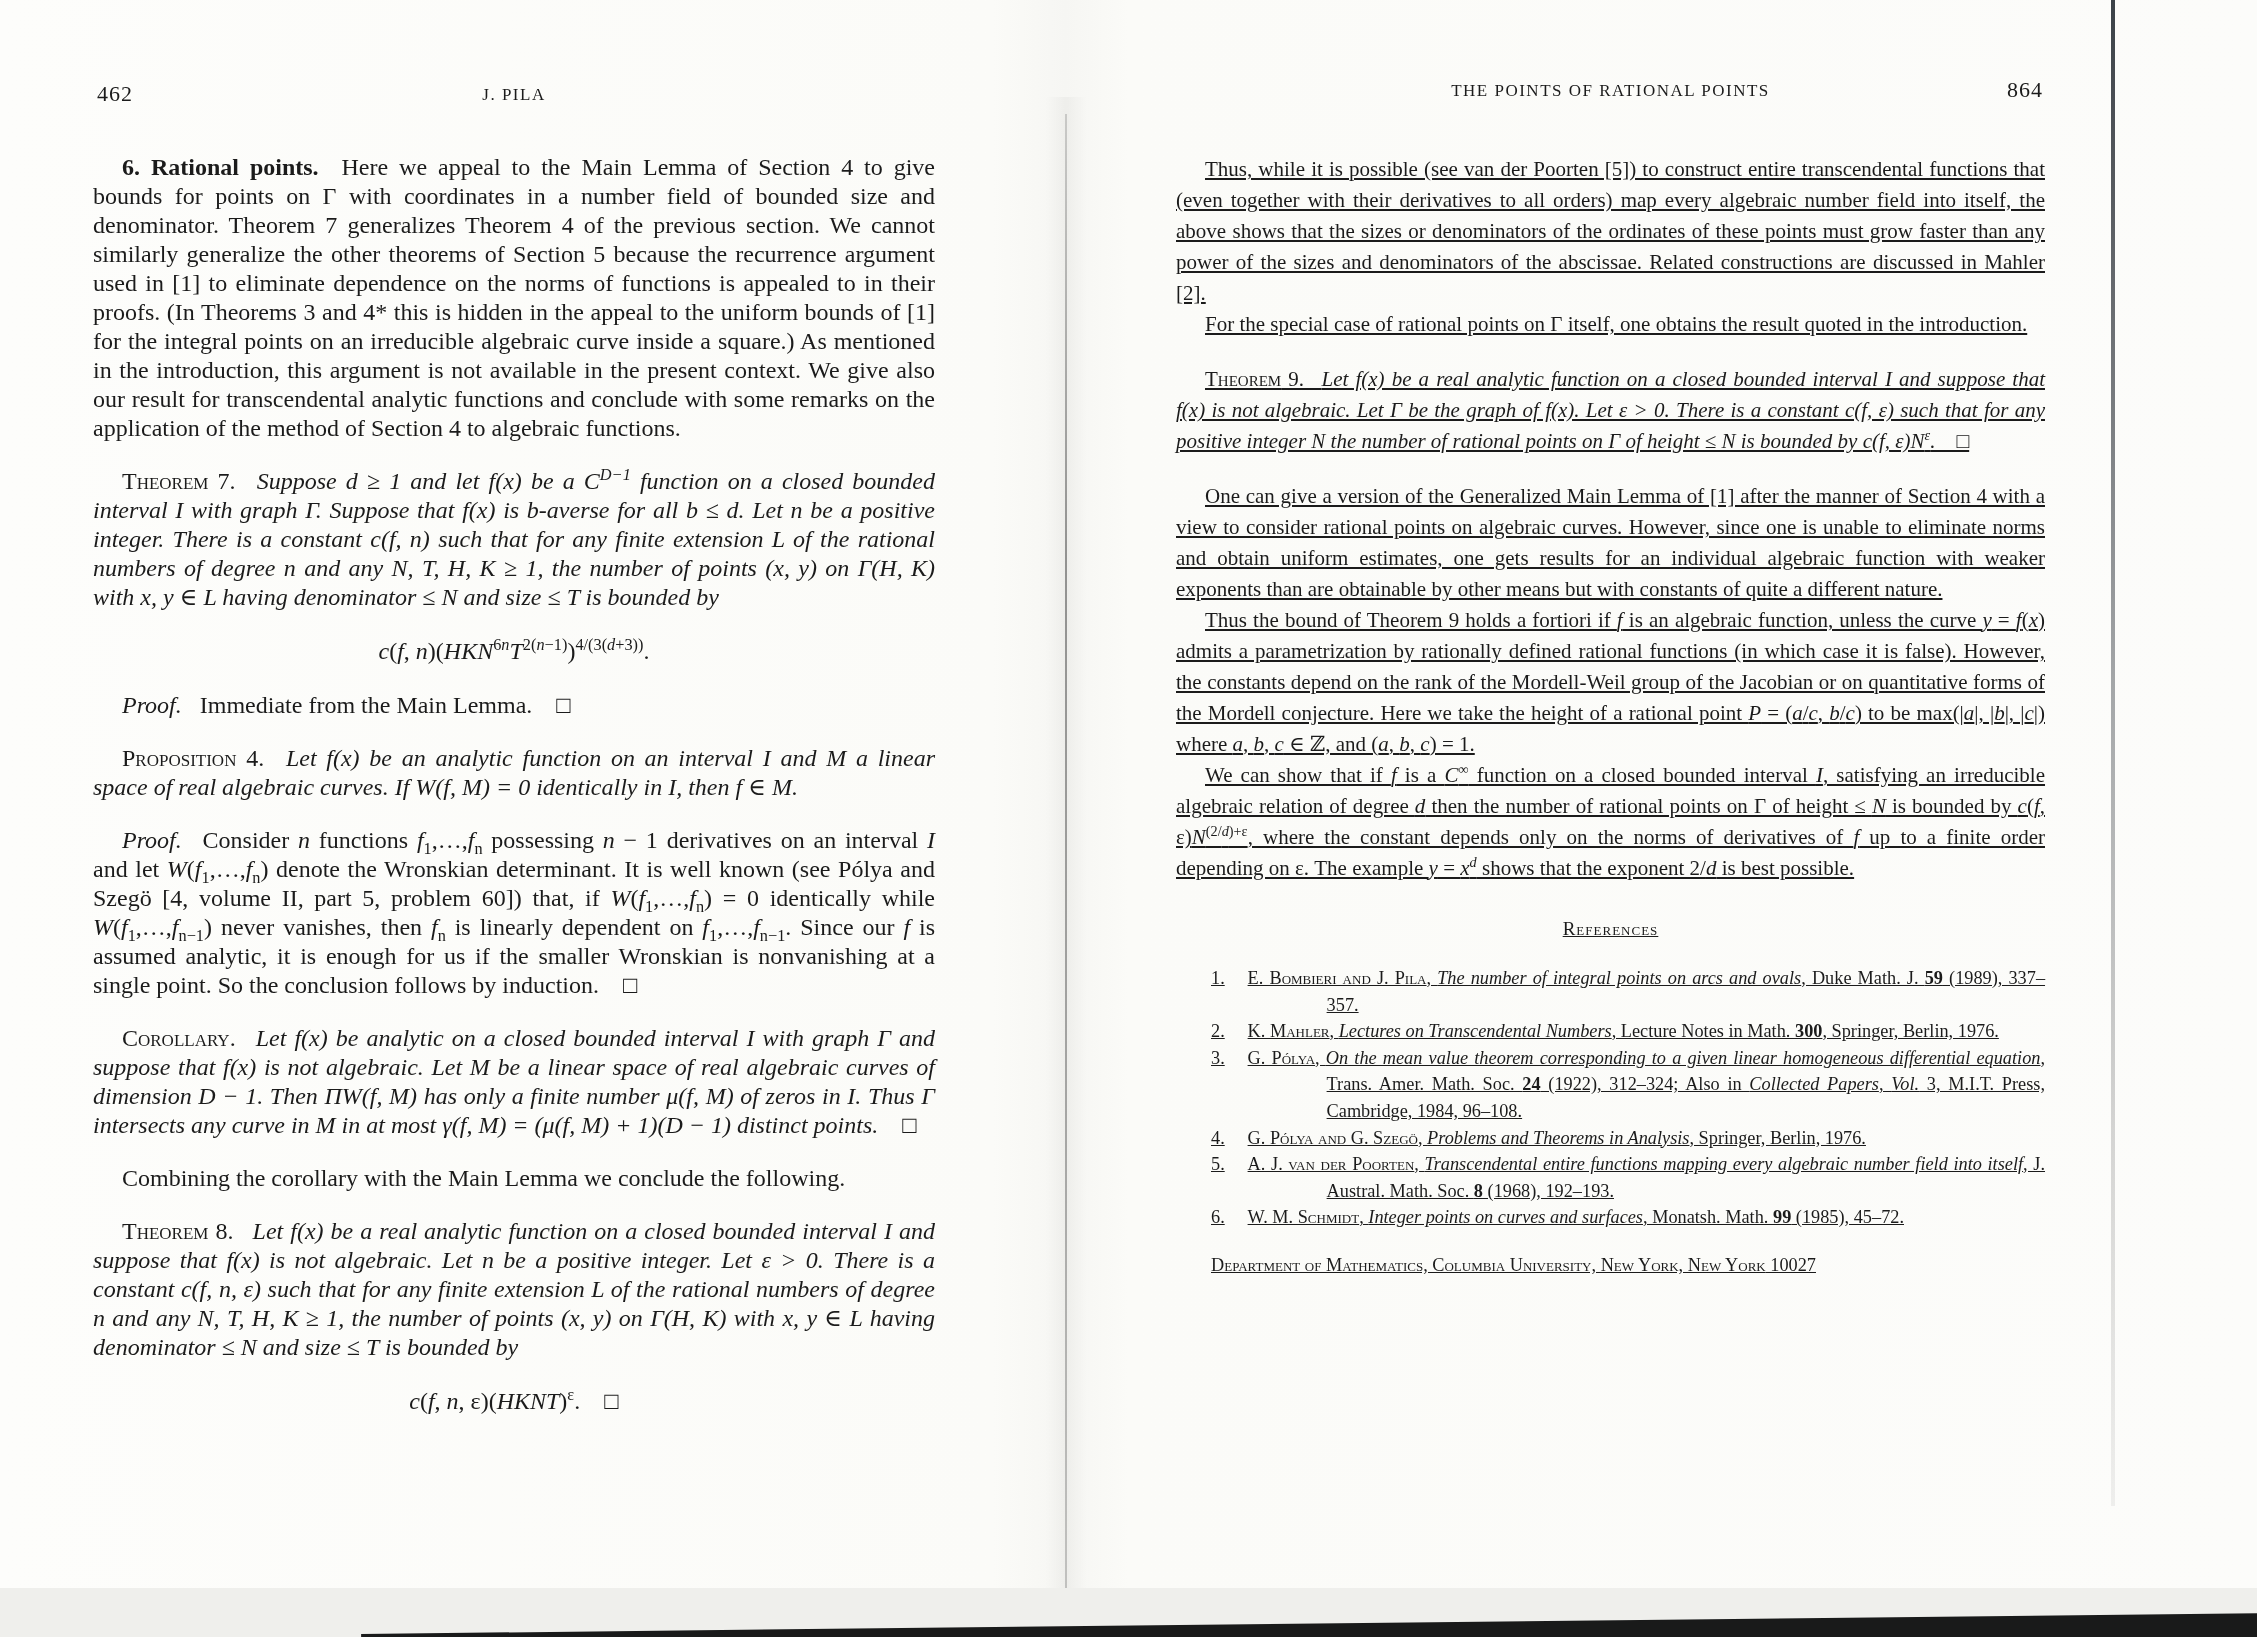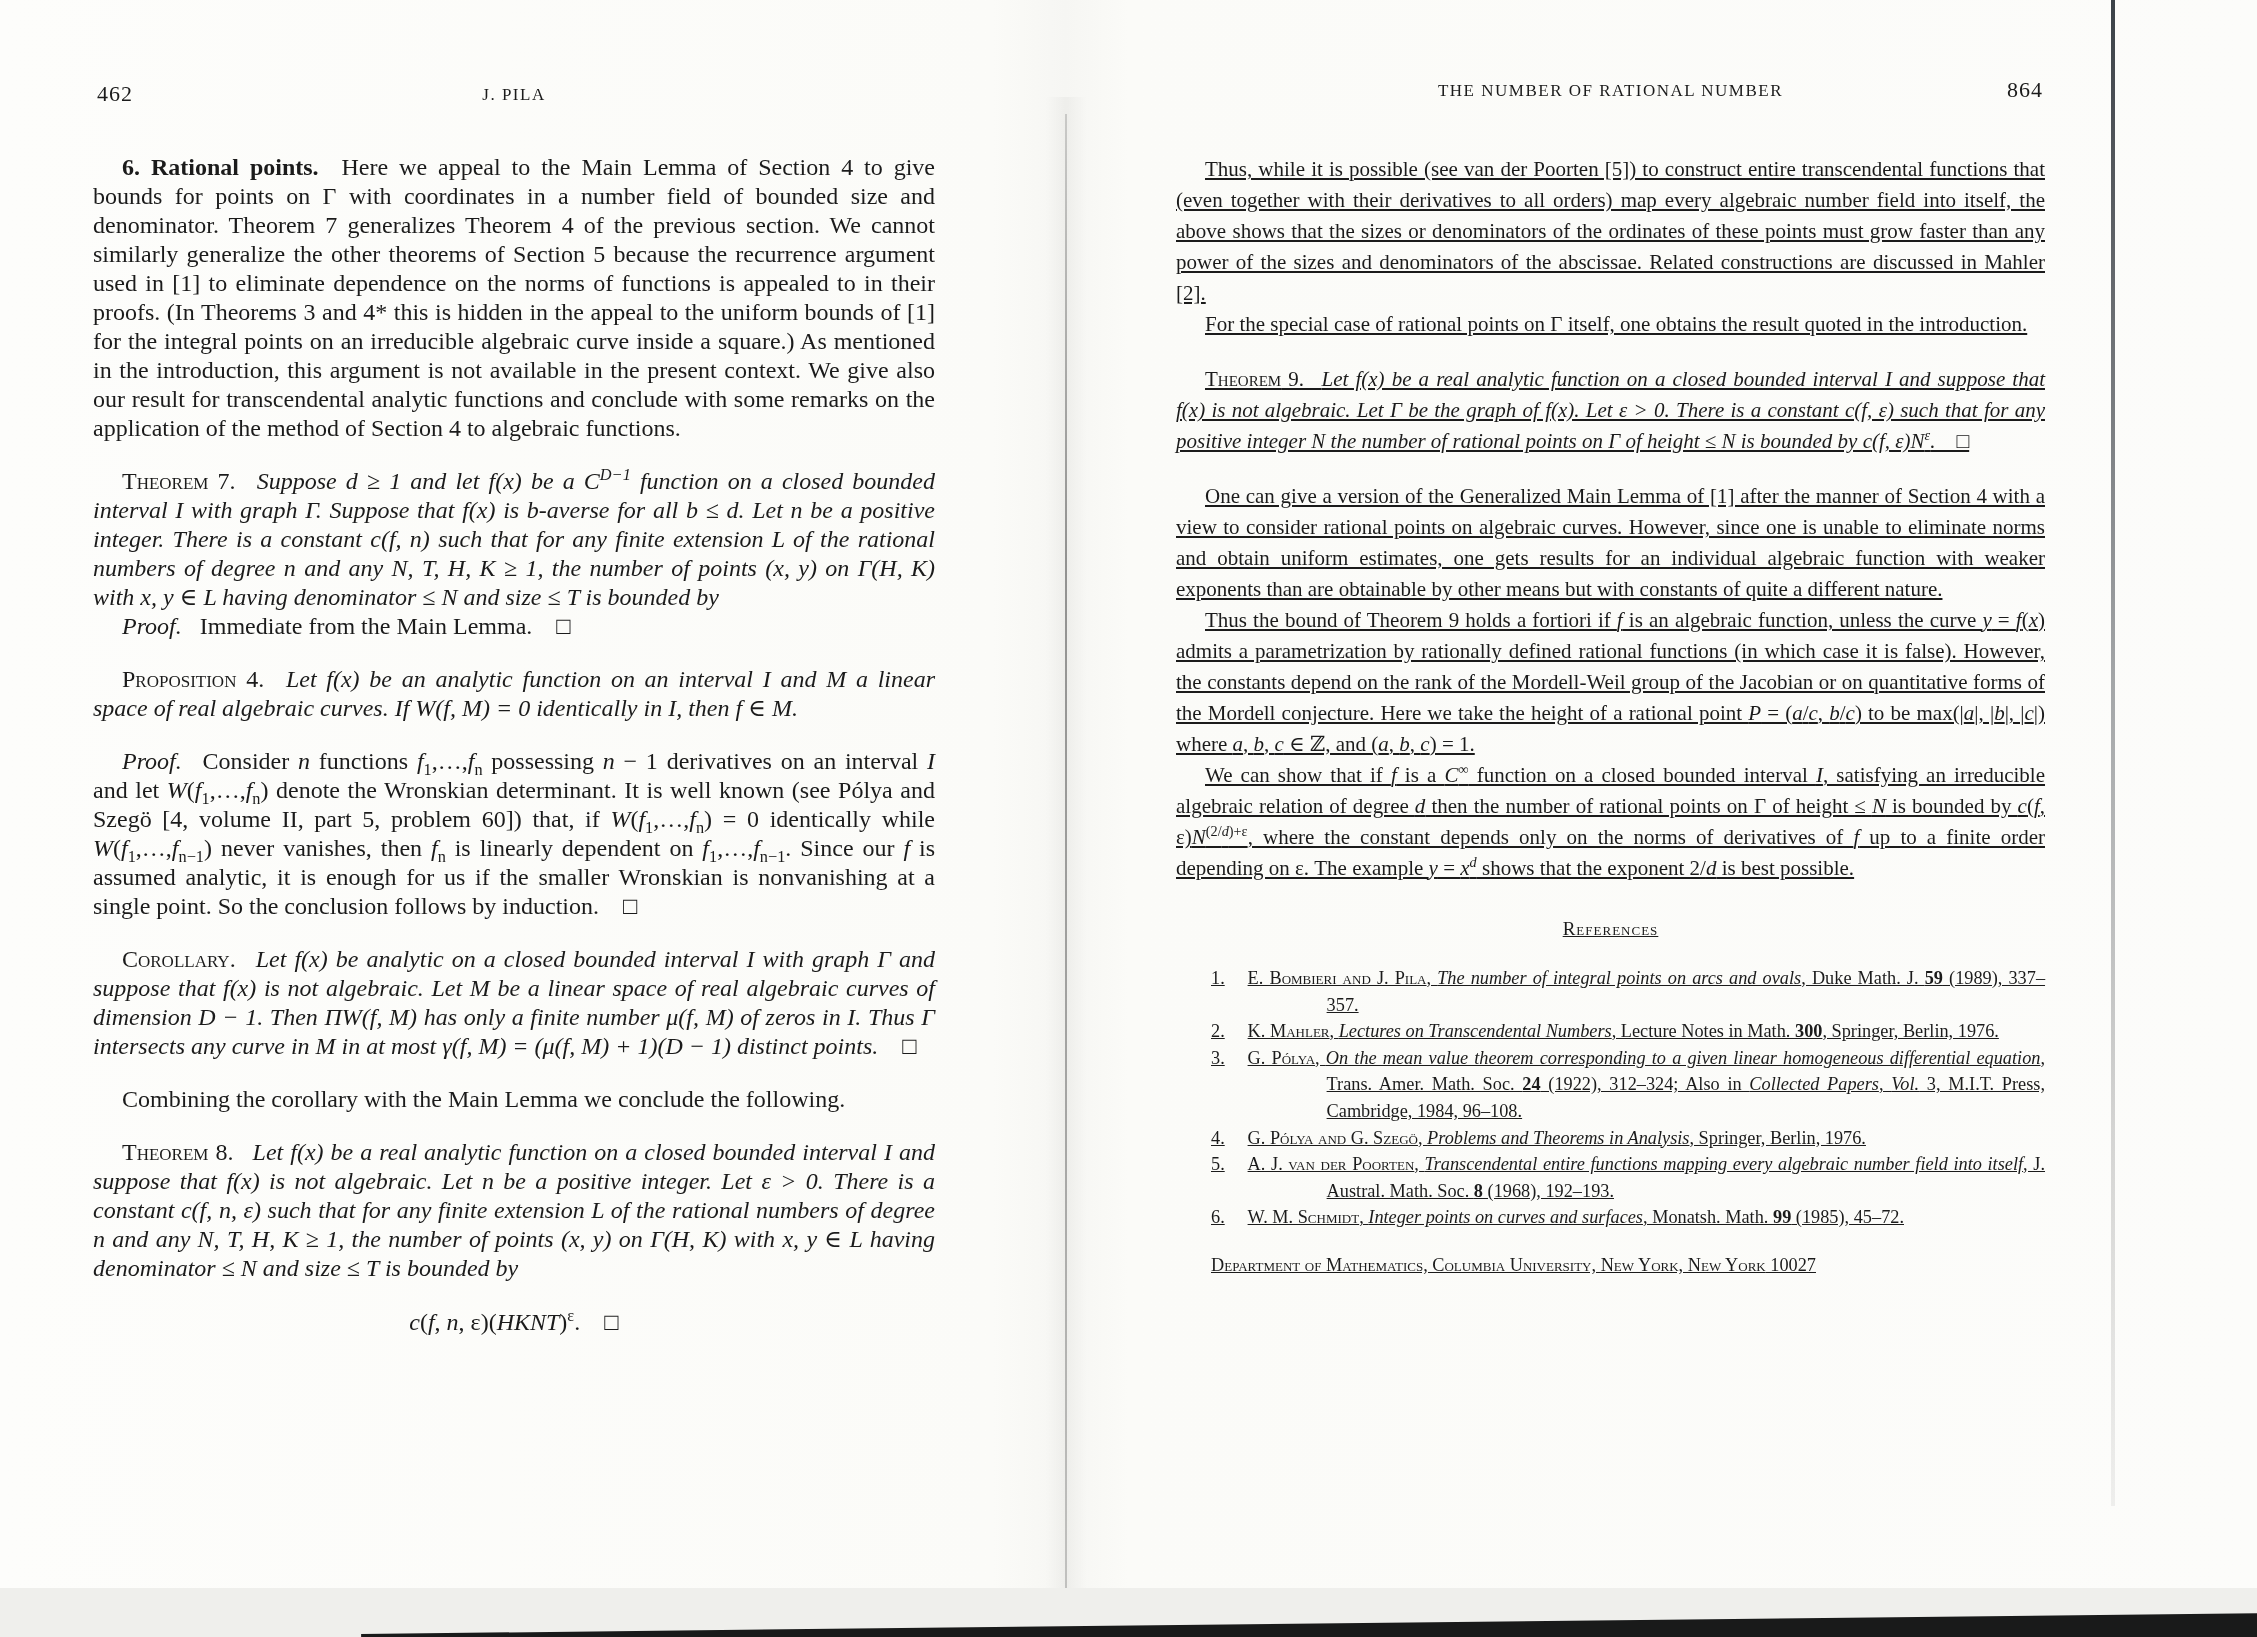--- a/index.html
+++ b/index.html
@@ -50,34 +50,35 @@
 <div class="canvas">
 
   <div class="page page-left">
     <div class="pagehead">
       <span class="num">462</span>
       <span class="title">J. PILA</span>
     </div>
     <div class="body">
       <p class="ind"><b>6. Rational points.</b>  Here we appeal to the Main Lemma of Section 4 to give bounds for points on Γ with coordinates in a number field of bounded size and denominator. Theorem 7 generalizes Theorem 4 of the previous section. We cannot similarly generalize the other theorems of Section 5 because the recurrence argument used in [1] to eliminate dependence on the norms of functions is appealed to in their proofs. (In Theorems 3 and 4* this is hidden in the appeal to the uniform bounds of [1] for the integral points on an irreducible algebraic curve inside a square.) As mentioned in the introduction, this argument is not available in the present context. We give also our result for transcendental analytic functions and conclude with some remarks on the application of the method of Section 4 to algebraic functions.</p>
       <p class="ind mt"><smcp>Theorem</smcp> 7.  <i>Suppose d ≥ 1 and let f(x) be a C<sup>D−1</sup> function on a closed bounded interval I with graph Γ. Suppose that f(x) is b-averse for all b ≤ d. Let n be a positive integer. There is a constant c(f, n) such that for any finite extension L of the rational numbers of degree n and any N, T, H, K ≥ 1, the number of points (x, y) on Γ(H, K) with x, y ∈ L having denominator ≤ N and size ≤ T is bounded by</i></p>
+      <p class="eq"><i>c</i>(<i>f</i>, <i>n</i>)(<i>HKN</i><sup>6<i>n</i></sup><i>T</i><sup>2(<i>n</i>−1)</sup>)<sup>4/(3(<i>d</i>+3))</sup>.</p>
       <p class="ind"><i>Proof.</i>  Immediate from the Main Lemma. □</p>
       <p class="ind mt"><smcp>Proposition</smcp> 4.  <i>Let f(x) be an analytic function on an interval I and M a linear space of real algebraic curves. If W(f, M) = 0 identically in I, then f ∈ M.</i></p>
       <p class="ind mt"><i>Proof.</i>  Consider <i>n</i> functions <i>f</i><sub>1</sub>,…,<i>f</i><sub>n</sub> possessing <i>n</i> − 1 derivatives on an interval <i>I</i> and let <i>W</i>(<i>f</i><sub>1</sub>,…,<i>f</i><sub>n</sub>) denote the Wronskian determinant. It is well known (see Pólya and Szegö [4, volume II, part 5, problem 60]) that, if <i>W</i>(<i>f</i><sub>1</sub>,…,<i>f</i><sub>n</sub>) = 0 identically while <i>W</i>(<i>f</i><sub>1</sub>,…,<i>f</i><sub>n−1</sub>) never vanishes, then <i>f</i><sub>n</sub> is linearly dependent on <i>f</i><sub>1</sub>,…,<i>f</i><sub>n−1</sub>. Since our <i>f</i> is assumed analytic, it is enough for us if the smaller Wronskian is nonvanishing at a single point. So the conclusion follows by induction. □</p>
       <p class="ind mt"><smcp>Corollary</smcp>.  <i>Let f(x) be analytic on a closed bounded interval I with graph Γ and suppose that f(x) is not algebraic. Let M be a linear space of real algebraic curves of dimension D − 1. Then ΠW(f, M) has only a finite number μ(f, M) of zeros in I. Thus Γ intersects any curve in M in at most γ(f, M) = (μ(f, M) + 1)(D − 1) distinct points. □</i></p>
       <p class="ind mt">Combining the corollary with the Main Lemma we conclude the following.</p>
       <p class="ind mt"><smcp>Theorem</smcp> 8.  <i>Let f(x) be a real analytic function on a closed bounded interval I and suppose that f(x) is not algebraic. Let n be a positive integer. Let ε &gt; 0. There is a constant c(f, n, ε) such that for any finite extension L of the rational numbers of degree n and any N, T, H, K ≥ 1, the number of points (x, y) on Γ(H, K) with x, y ∈ L having denominator ≤ N and size ≤ T is bounded by</i></p>
       <p class="eq"><i>c</i>(<i>f</i>, <i>n</i>, ε)(<i>HKNT</i>)<sup>ε</sup>. □</p>
     </div>
   </div>
 
   <div class="page page-right">
     <div class="pagehead">
       <span class="num">864</span>
-      <span class="title">THE NUMBER OF RATIONAL NUMBER</span>
+      <span class="title">THE POINTS OF RATIONAL POINTS</span>
     </div>
     <div class="body">
       <p class="ind">Thus, while it is possible (see van der Poorten [5]) to construct entire transcendental functions that (even together with their derivatives to all orders) map every algebraic number field into itself, the above shows that the sizes or denominators of the ordinates of these points must grow faster than any power of the sizes and denominators of the abscissae. Related constructions are discussed in Mahler [2].</p>
       <p class="ind">For the special case of rational points on Γ itself, one obtains the result quoted in the introduction.</p>
       <p class="ind mt"><smcp>Theorem</smcp> 9.  <i>Let f(x) be a real analytic function on a closed bounded interval I and suppose that f(x) is not algebraic. Let Γ be the graph of f(x). Let ε &gt; 0. There is a constant c(f, ε) such that for any positive integer N the number of rational points on Γ of height ≤ N is bounded by c(f, ε)N<sup>ε</sup>. □</i></p>
       <p class="ind mt">One can give a version of the Generalized Main Lemma of [1] after the manner of Section 4 with a view to consider rational points on algebraic curves. However, since one is unable to eliminate norms and obtain uniform estimates, one gets results for an individual algebraic function with weaker exponents than are obtainable by other means but with constants of quite a different nature.</p>
       <p class="ind">Thus the bound of Theorem 9 holds a fortiori if <i>f</i> is an algebraic function, unless the curve <i>y</i> = <i>f</i>(<i>x</i>) admits a parametrization by rationally defined rational functions (in which case it is false). However, the constants depend on the rank of the Mordell-Weil group of the Jacobian or on quantitative forms of the Mordell conjecture. Here we take the height of a rational point <i>P</i> = (<i>a</i>/<i>c</i>, <i>b</i>/<i>c</i>) to be max(|<i>a</i>|, |<i>b</i>|, |<i>c</i>|) where <i>a</i>, <i>b</i>, <i>c</i> ∈ ℤ, and (<i>a</i>, <i>b</i>, <i>c</i>) = 1.</p>
       <p class="ind">We can show that if <i>f</i> is a <i>C</i><sup>∞</sup> function on a closed bounded interval <i>I</i>, satisfying an irreducible algebraic relation of degree <i>d</i> then the number of rational points on Γ of height ≤ <i>N</i> is bounded by <i>c</i>(<i>f</i>, ε)<i>N</i><sup>(2/<i>d</i>)+ε</sup>, where the constant depends only on the norms of derivatives of <i>f</i> up to a finite order depending on ε. The example <i>y</i> = <i>x</i><sup><i>d</i></sup> shows that the exponent 2/<i>d</i> is best possible.</p>
       <div class="refhead">References</div>
       <div class="refs">

